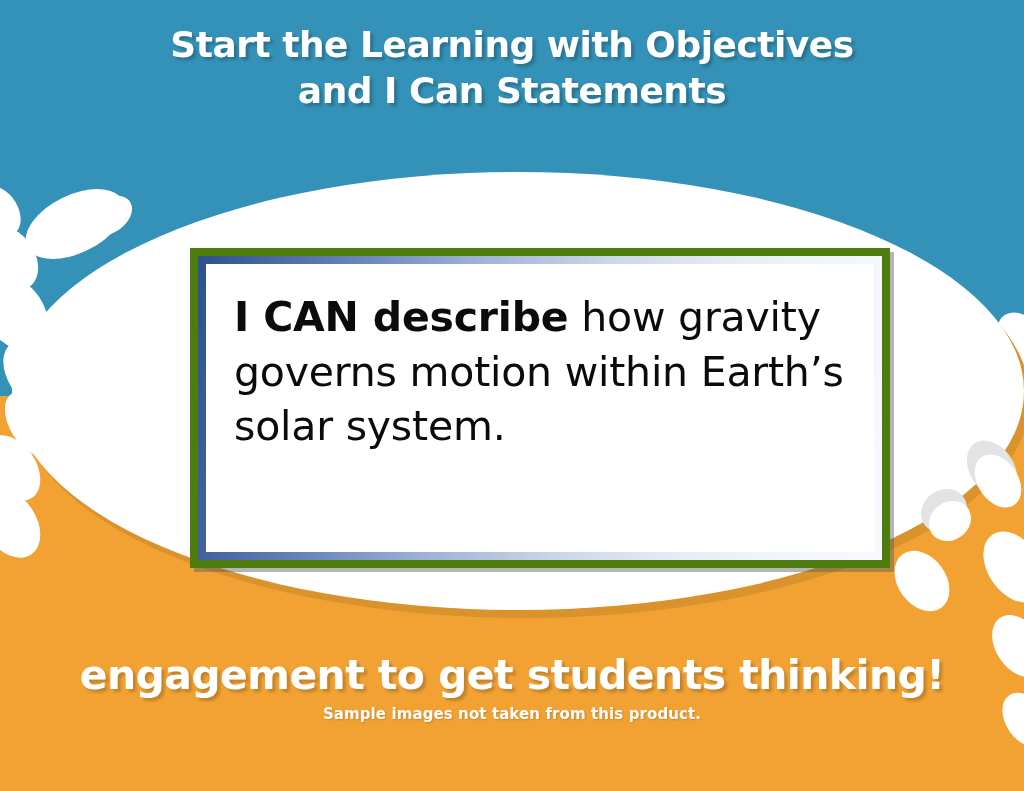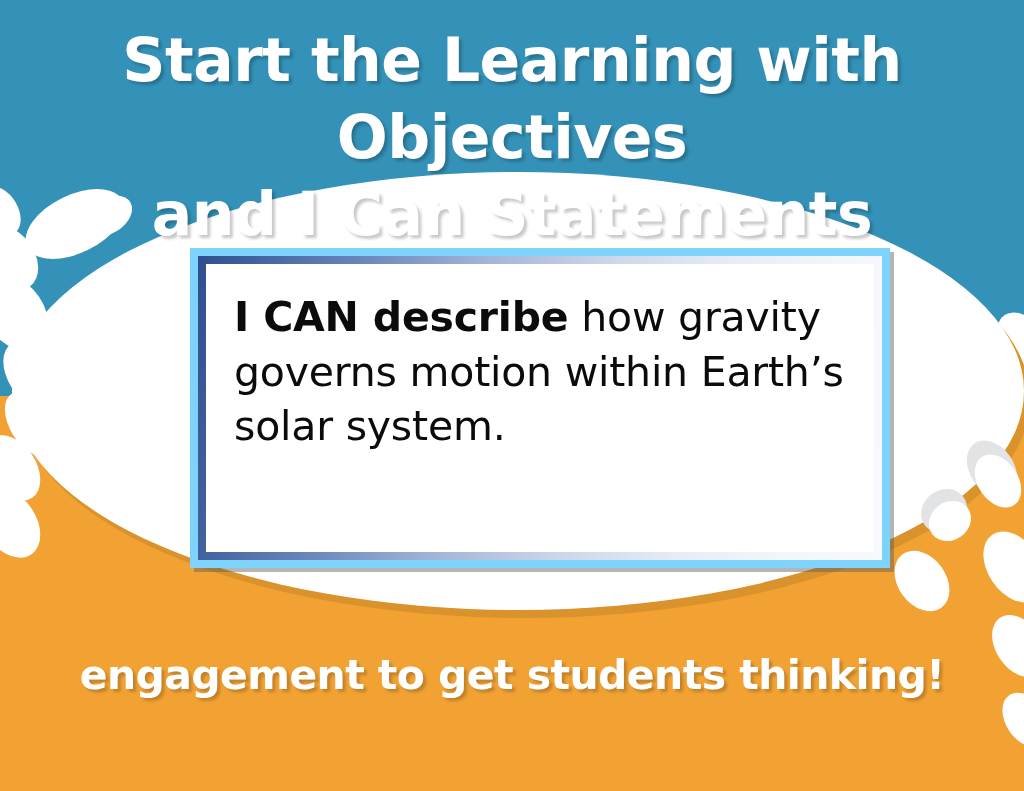--- a/index.html
+++ b/index.html
@@ -78,21 +78,21 @@
     left: 4px; top: 4px;
     width: 700px;
     height: 320px;
     background: rgba(90,90,90,0.45);
   }
   .card-outerframe {
     position: absolute;
     left: 0; top: 0;
     width: 700px;
     height: 320px;
-    background: #7dd3fc;
+    background: #4d7c0f;
     box-sizing: border-box;
     padding: 8px;
   }
   .card-gradborder {
     position: relative;
     width: 100%;
     height: 100%;
     box-sizing: border-box;
     background: linear-gradient(100deg,
         #2e4f8f 0%,
@@ -127,21 +127,21 @@
   
   .headline {
     position: absolute;
     left: 0;
     top: 22px;
     width: 1024px;
     text-align: center;
     color: #ffffff;
     font-family: "DejaVu Sans", sans-serif;
     font-weight: bold;
-    font-size: 60px;
+    font-size: 36px;
     line-height: 1.28;
     letter-spacing: -0.5px;
     text-shadow: 3px 3px 3px rgba(0,0,0,0.22);
     z-index: 6;
   }
   .headline .l2 { display: block; }
 
   
   .footer-block {
     position: absolute;
@@ -218,15 +218,16 @@
 
   <div class="headline">
     <span>Start the Learning with Objectives</span>
     <span class="l2">and  I Can Statements</span>
   </div>
 
   <div class="footer-block">
     <div class="footer-main">
       <span class="l2">engagement to get students thinking!</span>
     </div>
+    <div class="footer-note">Sample images not taken from this product.</div>
   </div>
 
 </div>
 
 </body></html>

